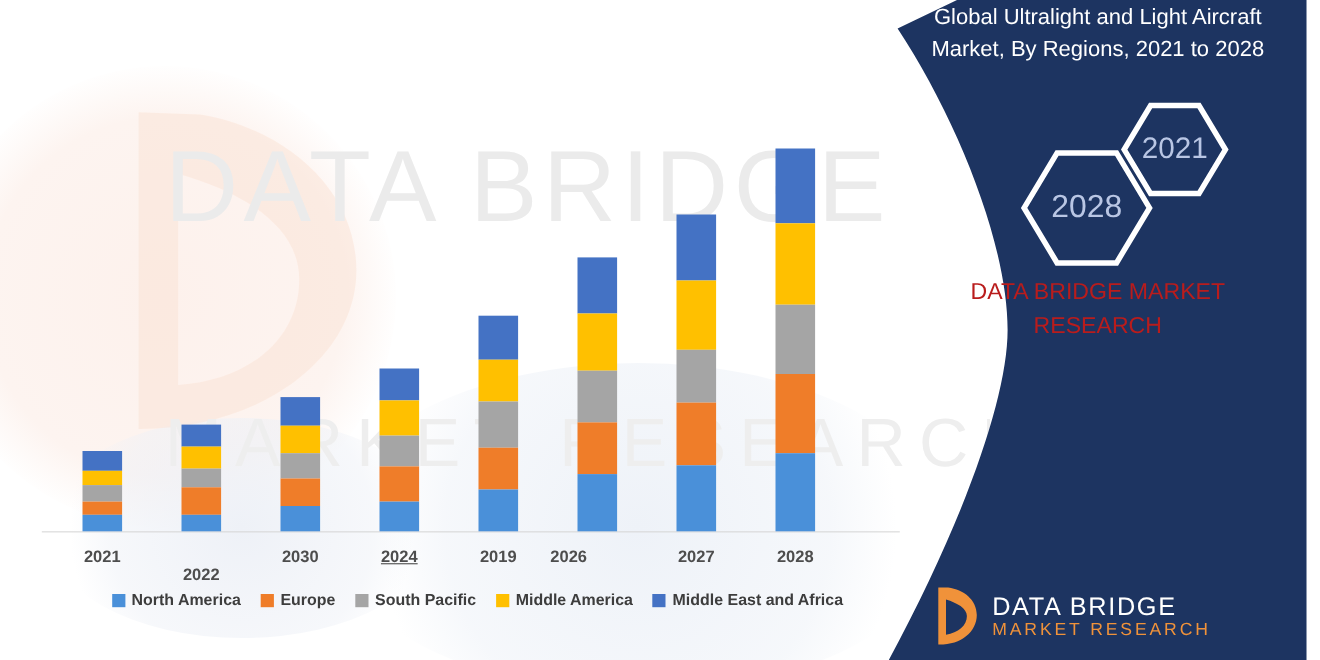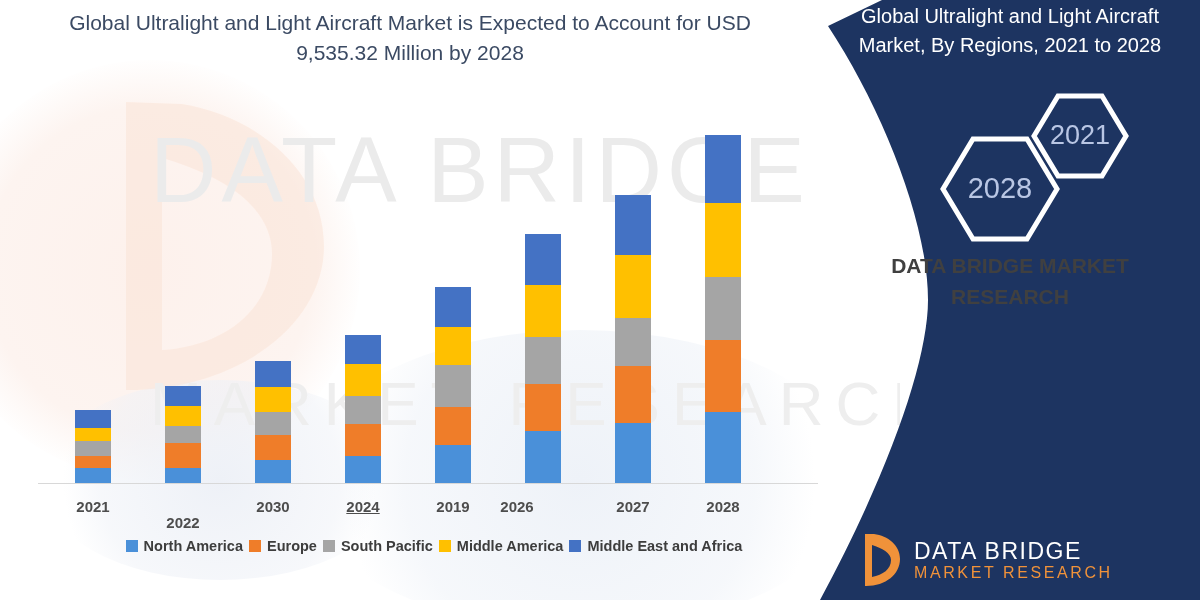--- a/index.html
+++ b/index.html
@@ -153,41 +153,41 @@
 
   
   .legend {
     position: absolute;
     left: 44px;
     top: 538px;
     width: 780px;
     display: flex;
     justify-content: center;
     align-items: center;
-    gap: 6px;
+    gap: 18px;
   }
   .legend-item {
     display: flex;
     align-items: center;
     gap: 6px;
     font-size: 14.5px;
     font-weight: bold;
     color: #3d3d3d;
     white-space: nowrap;
   }
   .legend-swatch {
     width: 12px;
     height: 12px;
     flex: 0 0 12px;
   }
 
   
   .right-panel {
     position: absolute;
-    right: 0;
+    right: 12px;
     top: 0;
     width: 380px;
     height: 600px;
     overflow: hidden;
   }
   .right-bg {
     position: absolute;
     inset: 0;
     background: #1d3461;
     clip-path: path("M 62 0 L 380 0 L 380 600 L 0 600 C 70 470 108 360 108 300 C 108 222 62 108 8 26 Z");
@@ -222,22 +222,22 @@
     font-weight: 400;
   }
   .brand {
     position: absolute;
     left: 20px;
     top: 250px;
     width: 340px;
     text-align: center;
     font-size: 21px;
     line-height: 31px;
-    color: #404040;
-    font-weight: 700;
+    color: #b91c1c;
+    font-weight: 400;
   }
 
   
   .logo-lockup {
     position: absolute;
     left: 38px;
     bottom: 2px;
     width: 330px;
     height: 76px;
     display: flex;
@@ -281,21 +281,20 @@
         <path d="M40 6 L40 294 L42 294 C150 294 238 230 238 150 C238 74 170 20 96 8 Z
                  M76 62 C132 78 186 108 186 158 C186 212 140 250 76 254 Z" fill="#fbe3d5" fill-rule="evenodd"></path>
       </svg>
     </div>
 
     <div class="wm-text">
       <div class="wm-line1">DATA BRIDGE</div>
       <div class="wm-line2">MARKET RESEARCH</div>
     </div>
 
-    <div class="headline">Global Ultralight and Light Aircraft Market is Expected to Account for USD 9,535.32 Million by 2028</div>
 
     <div class="plot">
       <div class="axis-line"></div>
       <div id="bars">
           <div class="bar-group" style="left: 75px;">
             <div class="seg" title="Middle East and Africa 2021" style="height: 18px; background: rgb(68, 114, 196);"></div>
             <div class="seg" title="South America 2021" style="height: 13px; background: rgb(255, 192, 0);"></div>
             <div class="seg" title="Asia Pacific 2021" style="height: 15px; background: rgb(165, 165, 165);"></div>
             <div class="seg" title="Europe 2021" style="height: 12px; background: rgb(239, 125, 41);"></div>
             <div class="seg" title="North America 2021" style="height: 15px; background: rgb(74, 144, 217);"></div>

